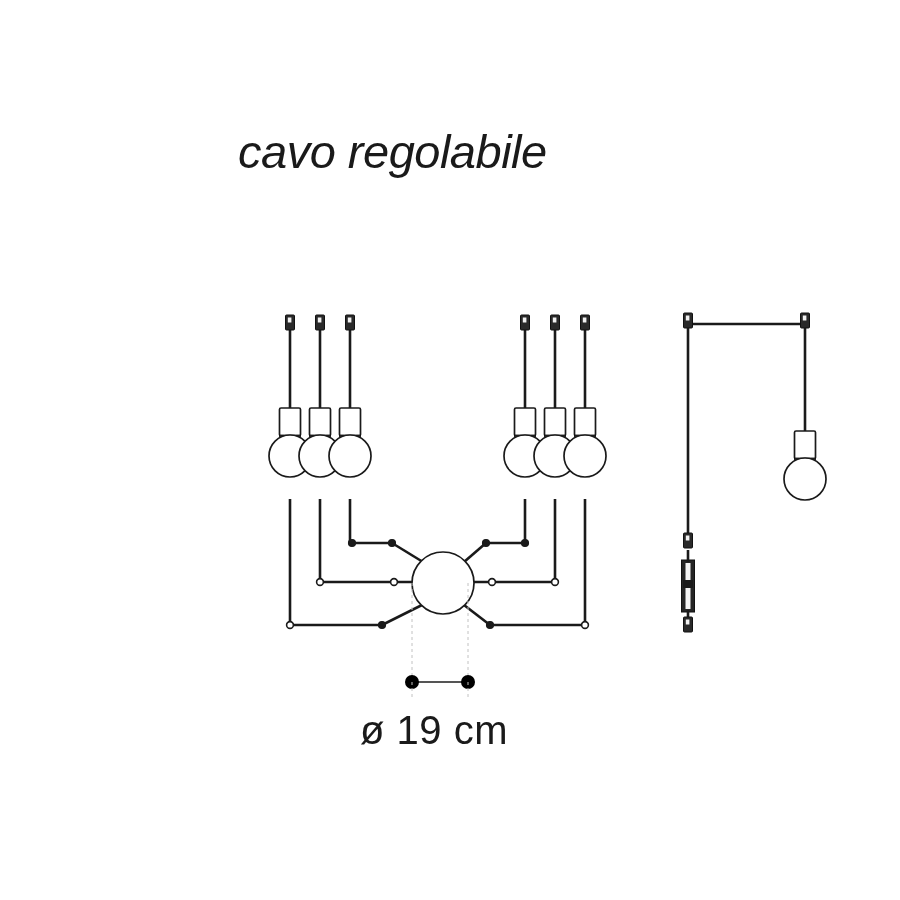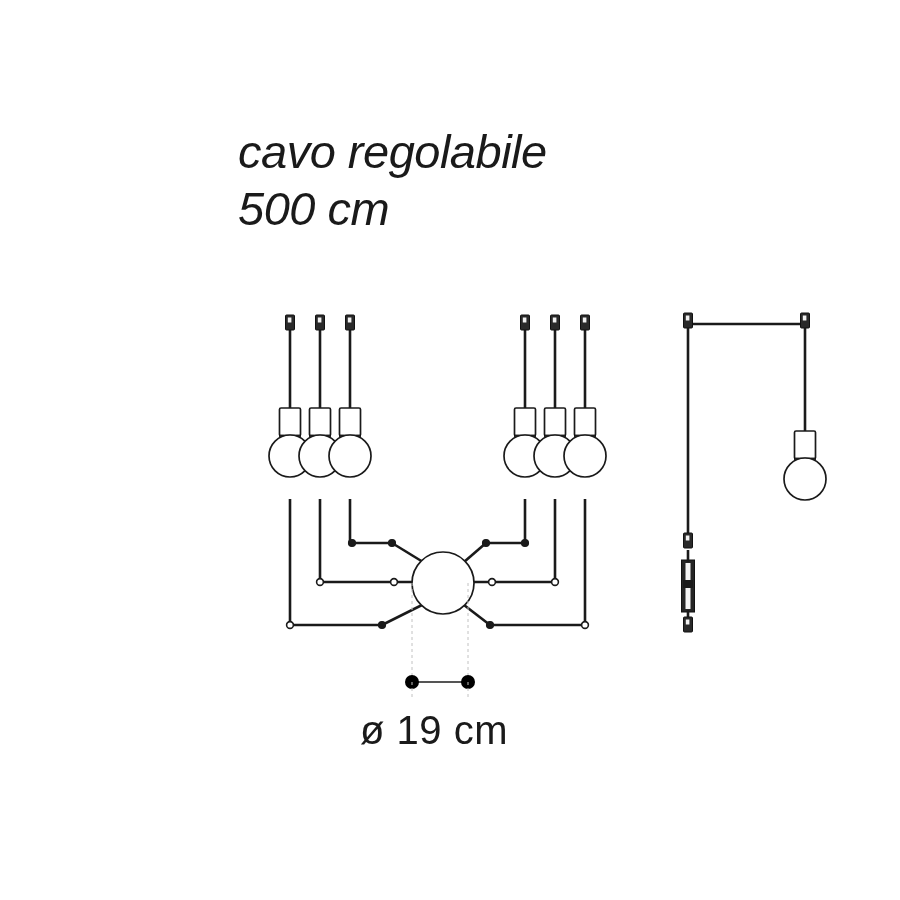--- a/index.html
+++ b/index.html
@@ -203,20 +203,19 @@
         <rect x="683" y="580" width="10" height="8" fill="#1a1a1a"></rect>
       </g>
       <line class="cbl" x1="688" y1="550" x2="688" y2="562"></line>
       <line class="cbl" x1="688" y1="610" x2="688" y2="622"></line>
       <use href="#cable-clip" x="688" y="626"></use>
     </g>
   </svg>
 
   <div class="caption-block">
     <div class="caption-line">cavo regolabile</div>
-    <div class="caption-line">500 cm</div>
   </div>
 
   <div class="dim-label">
     <span class="dim-label-inner">ø 19 cm</span>
   </div>
 
 </div>
 
 </body></html>

